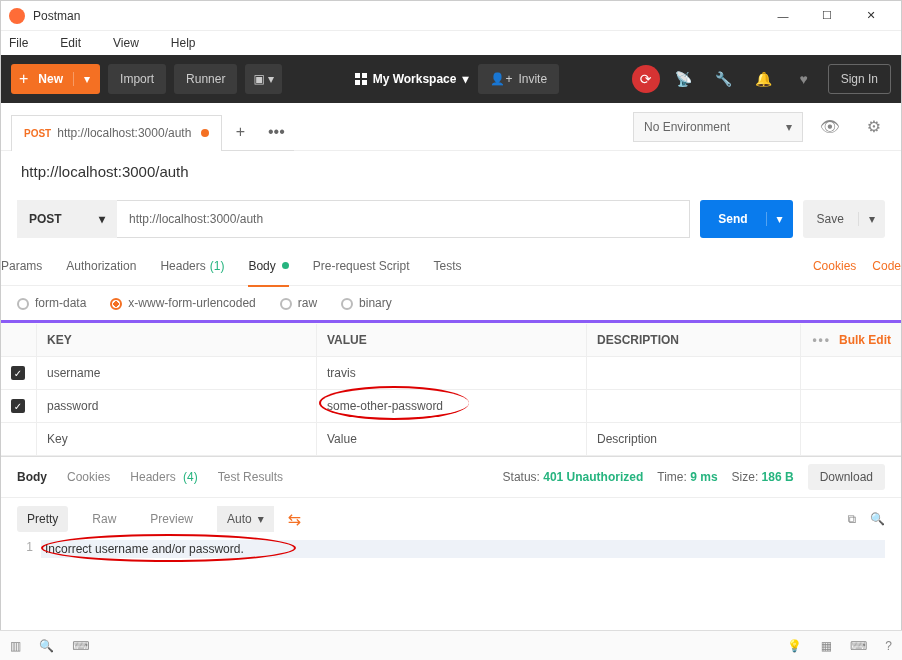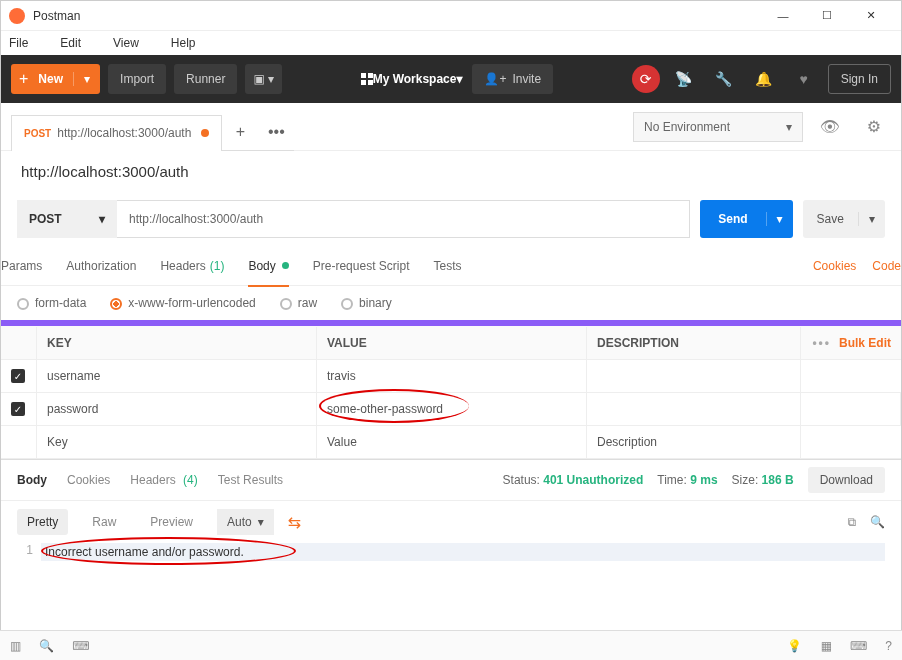--- a/index.html
+++ b/index.html
@@ -10,21 +10,21 @@
 .titlebar .winbtn{width:44px;height:28px;display:flex;align-items:center;justify-content:center;color:#333;font-size:11px}
 .menubar{height:24px;display:flex;align-items:center;padding:0 8px;gap:32px;background:#fff;color:#333}
 .menubar span{cursor:pointer}
 .toolbar{height:48px;background:#2b2b2b;display:flex;align-items:center;padding:0 10px;gap:8px;color:#ccc}
 .newbtn{background:#f47023;color:#fff;display:flex;align-items:center;height:30px;border-radius:3px;overflow:hidden}
 .newbtn .plus{padding:0 8px;font-size:16px}
 .newbtn .lbl{padding:0 10px 0 2px;font-weight:600}
 .newbtn .dd{padding:0 10px;border-left:1px solid rgba(255,255,255,.3)}
 .tbtn{background:#3c3c3c;height:30px;padding:0 12px;display:flex;align-items:center;border-radius:3px;color:#ccc}
 .tcenter{flex:1;display:flex;justify-content:center;align-items:center;gap:10px}
-.wksp{display:flex;align-items:center;gap:0;color:#fff;font-weight:600}
+.wksp{display:flex;align-items:center;gap:6px;color:#fff;font-weight:600}
 .grid4{display:inline-grid;grid-template-columns:1fr 1fr;gap:2px;width:12px;height:12px}
 .grid4 i{background:#fff}
 .ticon{width:32px;height:30px;display:flex;align-items:center;justify-content:center;color:#888;font-size:14px}
 .sync{width:28px;height:28px;border-radius:50%;background:#d63333;display:flex;align-items:center;justify-content:center;color:#fff;font-size:14px}
 .signin{border:1px solid #666;height:30px;padding:0 12px;display:flex;align-items:center;border-radius:3px}
 .subhdr{height:48px;display:flex;align-items:center;padding:0 10px;background:#fff;border-bottom:1px solid #eee}
 .tab{height:36px;display:flex;align-items:center;padding:0 12px;border:1px solid #ddd;border-bottom:none;background:#fff;position:relative;top:6px}
 .tab .method{color:#f47023;font-weight:700;font-size:10px;margin-right:6px}
 .tab .url{color:#666}
 .tab .dot{width:8px;height:8px;border-radius:50%;background:#f47023;margin-left:10px}
@@ -42,21 +42,21 @@
 .savebtn{background:#f0f0f0;color:#555;height:38px;display:flex;align-items:center;border-radius:3px}
 .savebtn .lbl{padding:0 14px}
 .savebtn .dd{padding:0 10px;border-left:1px solid #ddd}
 .reqtabs{display:flex;align-items:center;padding:0 0;border-bottom:1px solid #eee;height:40px;gap:24px;color:#666}
 .reqtabs .rt{cursor:pointer;height:40px;display:flex;align-items:center;position:relative}
 .reqtabs .rt.active{color:#333}
 .reqtabs .rt.active::after{content:"";position:absolute;bottom:-1px;left:0;right:0;height:2px;background:#f47023}
 .green{color:#26b47f;margin-left:4px}
 .greendot{width:7px;height:7px;border-radius:50%;background:#26b47f;display:inline-block;margin-left:6px}
 .rtright{margin-left:auto;display:flex;gap:16px;color:#f47023}
-.bodytype{display:flex;align-items:center;padding:10px 16px;gap:24px;border-bottom:6px solid #8b5cf6;color:#666}
+.bodytype{display:flex;align-items:center;padding:10px 16px;gap:24px;border-bottom:3px solid #8b5cf6;color:#666}
 .radio{width:12px;height:12px;border-radius:50%;border:2px solid #bbb;display:inline-block;margin-right:6px;vertical-align:middle}
 .radio.sel{border-color:#f47023;background:radial-gradient(circle,#f47023 45%,#fff 50%)}
 .kvhdr,.kvrow{display:grid;grid-template-columns:36px 280px 270px 1fr 100px;border-bottom:1px solid #eee;align-items:center}
 .kvhdr{background:#fafafa;height:34px;color:#666;font-weight:600}
 .kvhdr>div,.kvrow>div{padding:0 10px;height:32px;display:flex;align-items:center;border-right:1px solid #eee;color:#555}
 .kvhdr>div:last-child,.kvrow>div:last-child{border-right:none}
 .chk{width:14px;height:14px;background:#333;border-radius:2px;display:flex;align-items:center;justify-content:center;color:#fff;font-size:10px}
 .ph{color:#aaa}
 .bulkedit{color:#f47023;justify-content:flex-end}
 .dots3{color:#aaa;justify-content:flex-end;letter-spacing:2px}

